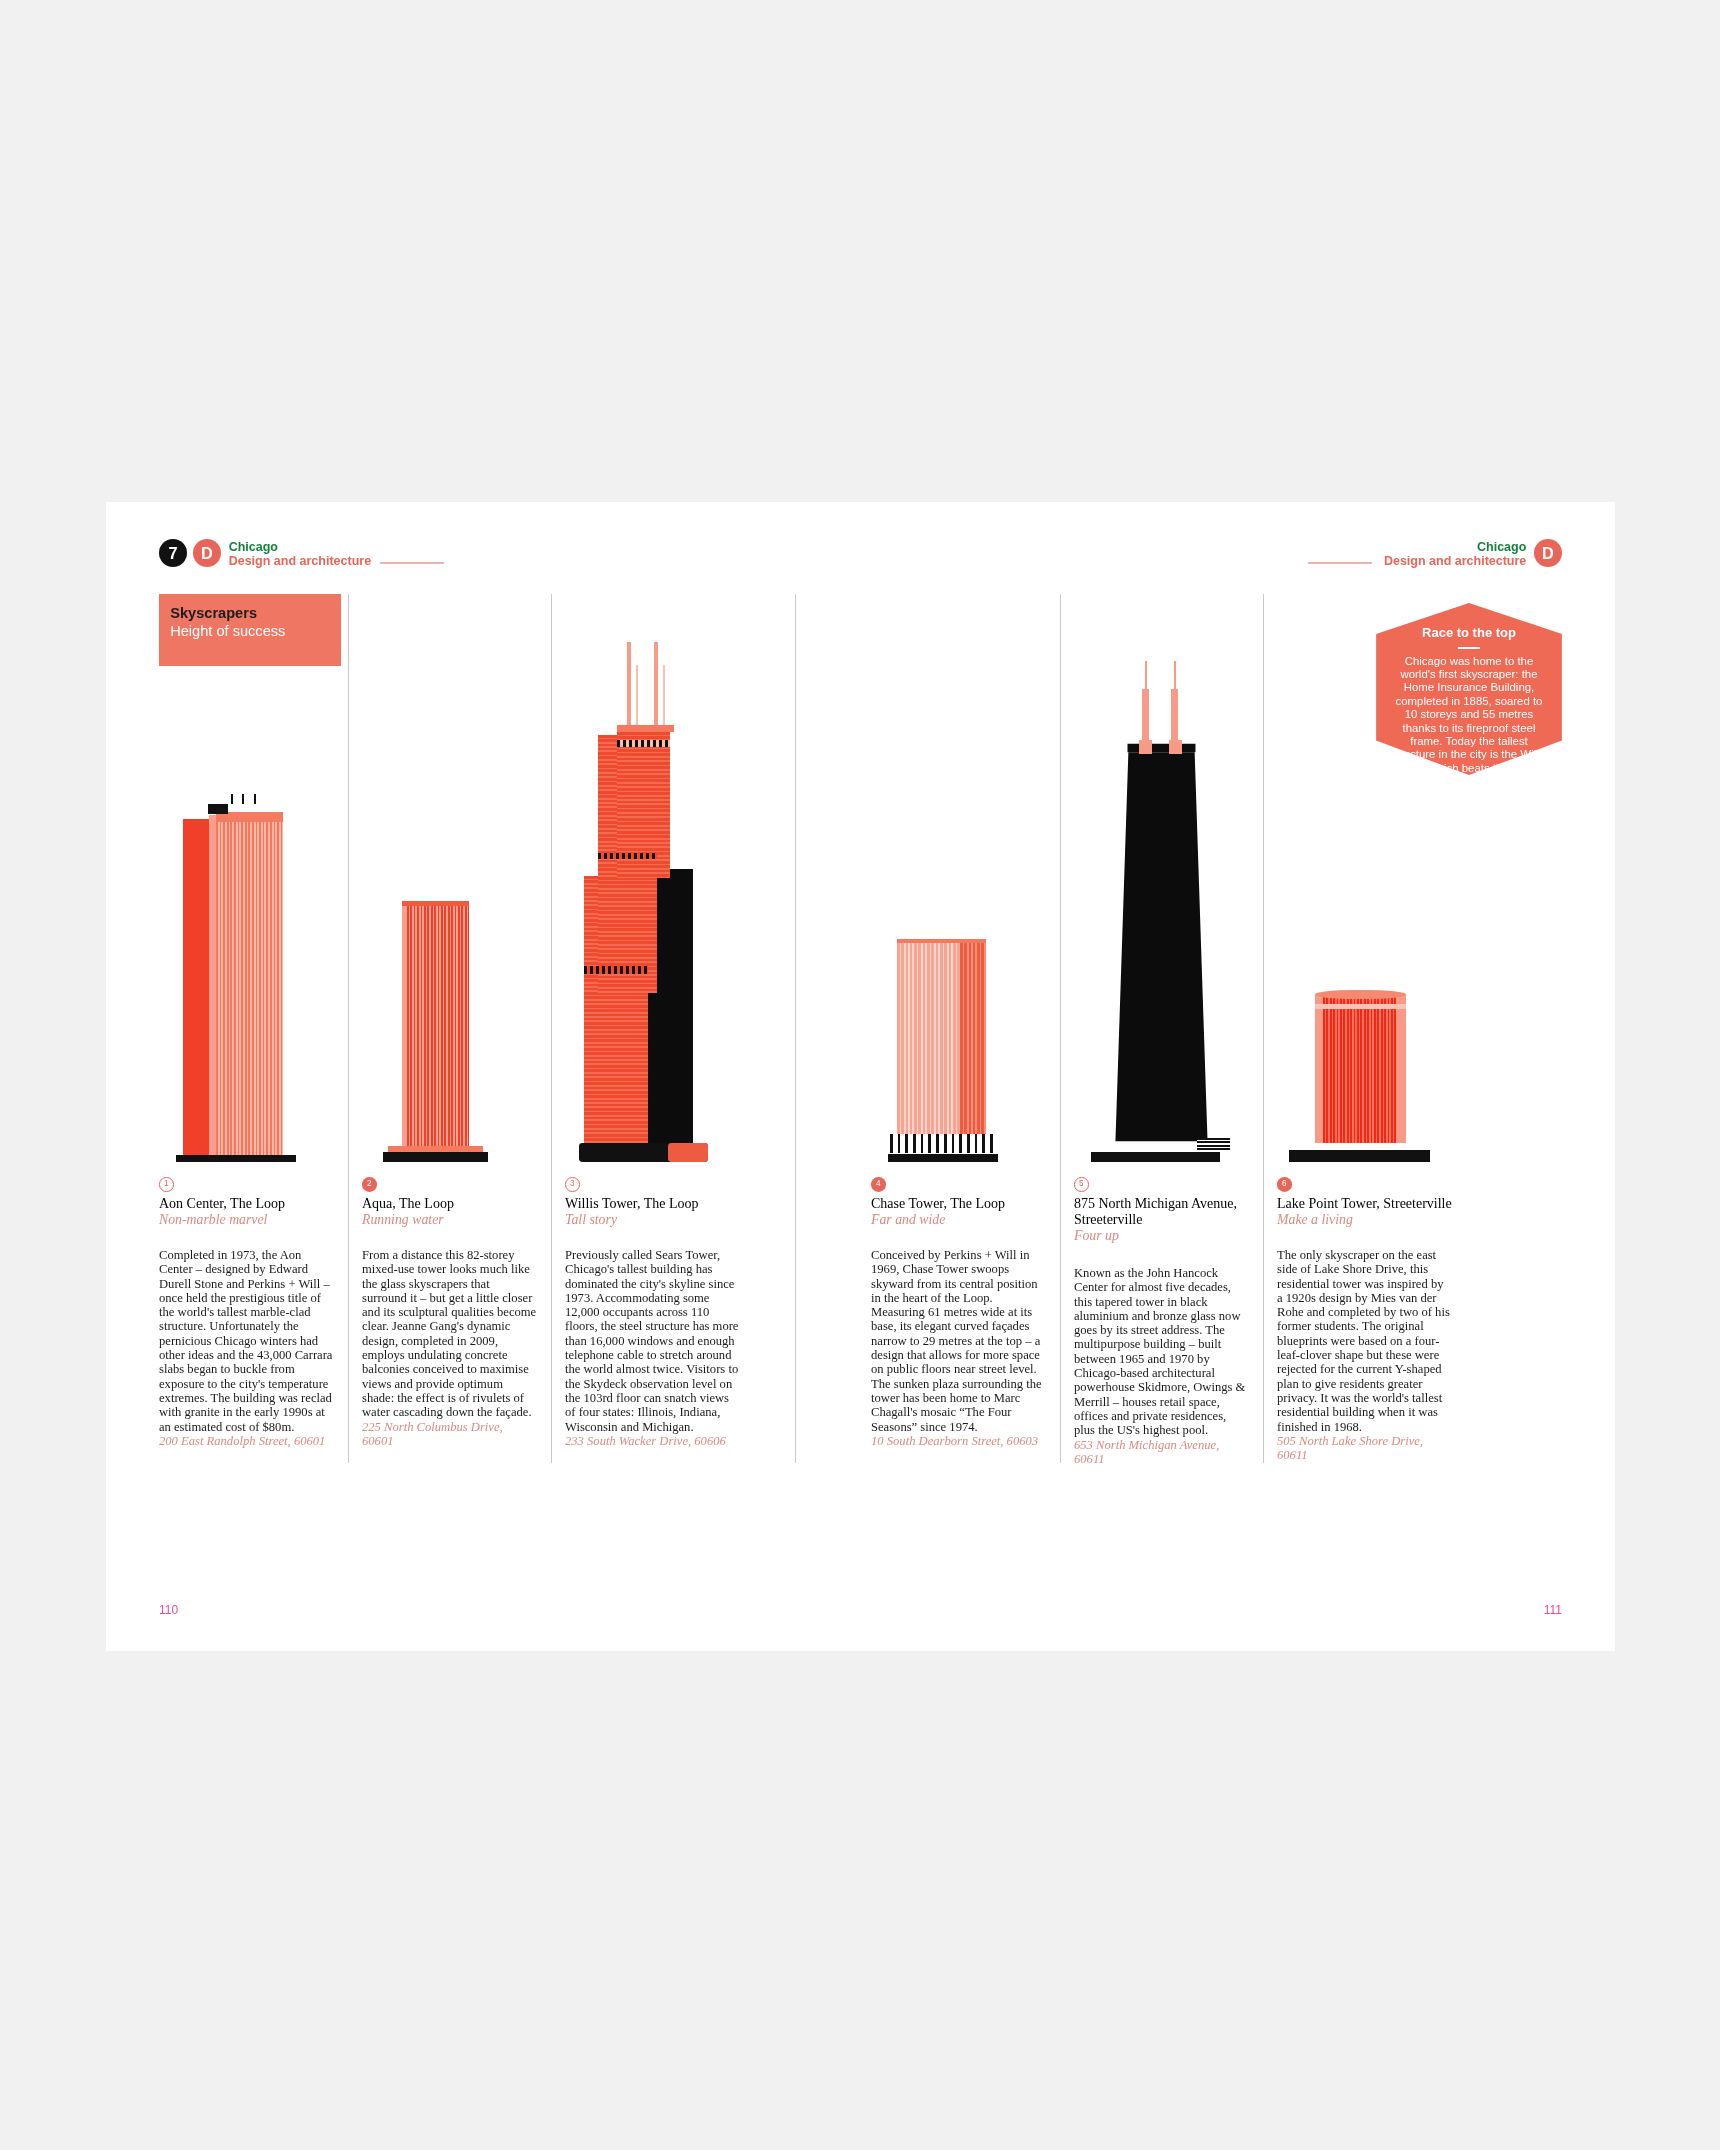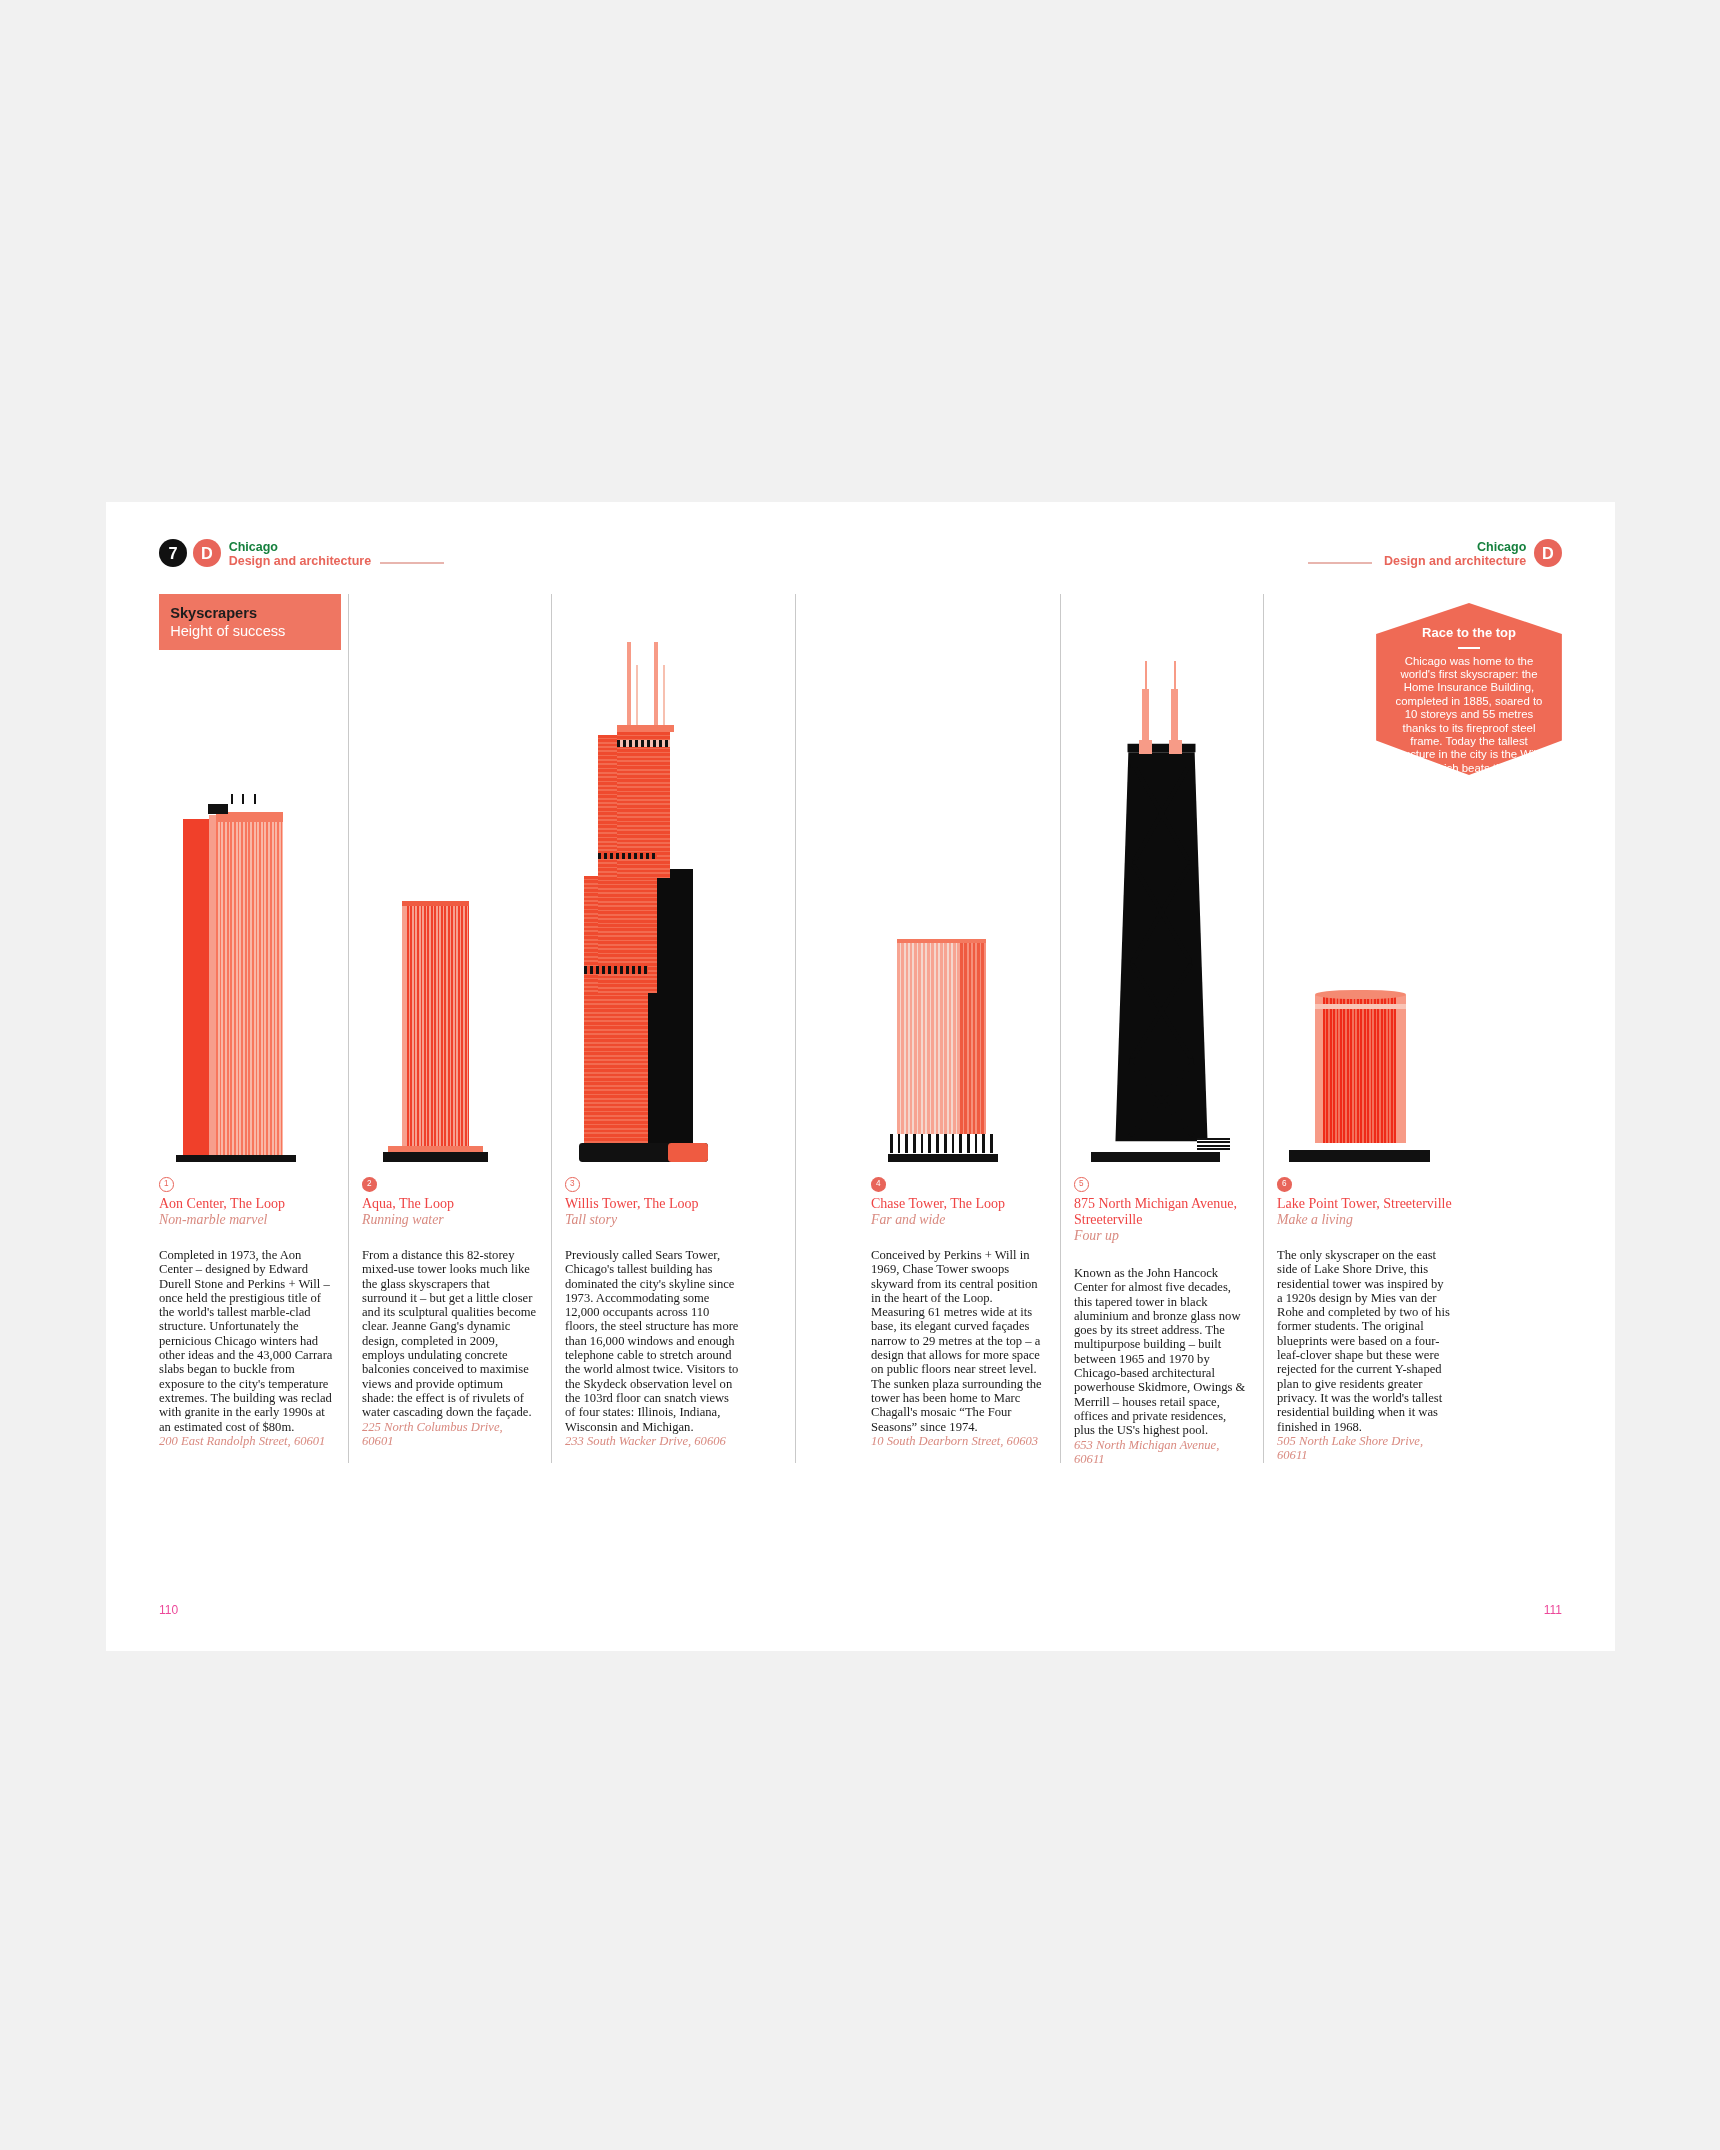--- a/index.html
+++ b/index.html
@@ -41,21 +41,21 @@
     width:64px;height:1.7px;background:#e8b5ae;
     align-self:flex-end;margin-bottom:4.3px;
   }
   .head-left .head-rule{margin-left:8.6px;}
   .head-right .head-rule{margin-right:12px;}
   .head-right .head-txt{text-align:right;margin-left:0;margin-right:7.7px;}
 
   
   .sect{
     position:absolute;left:53px;top:92px;
-    width:182px;height:56px;background:#ef7662;
+    width:182px;height:72px;background:#ef7662;
     padding:11.2px 0 0 11.2px;box-sizing:border-box;
   }
   .sect .t1{
     font-family:"Liberation Sans",sans-serif;font-weight:bold;
     font-size:14.6px;color:#1d1d1d;line-height:17px;display:block;
   }
   .sect .t2{
     font-family:"Liberation Sans",sans-serif;
     font-size:14.6px;color:#ffffff;line-height:18px;display:block;
   }
@@ -79,21 +79,21 @@
   .numc{
     width:14.6px;height:14.6px;border-radius:50%;
     display:flex;align-items:center;justify-content:center;
     font-family:"Liberation Sans",sans-serif;font-size:8.2px;line-height:1;
     margin-bottom:4.3px;
   }
   .numc.fill{background:#e8655a;color:#ffffff;}
   .numc.out{border:1.1px solid #e8655a;color:#e8655a;box-sizing:border-box;}
   .cap .name{
     font-family:"Liberation Serif",serif;font-size:14px;line-height:16.3px;
-    color:#ef4444;display:block;
+    color:#000000;display:block;
   }
   .cap .sub{
     font-family:"Liberation Serif",serif;font-style:italic;font-size:13.8px;
     line-height:16.3px;color:#d98a80;display:block;
   }
   .body{
     position:absolute;left:0;width:175px;top:654px;
     font-family:"Liberation Serif",serif;font-size:12.6px;line-height:14.3px;
     color:#1a1a1a;text-align:left;
   }

